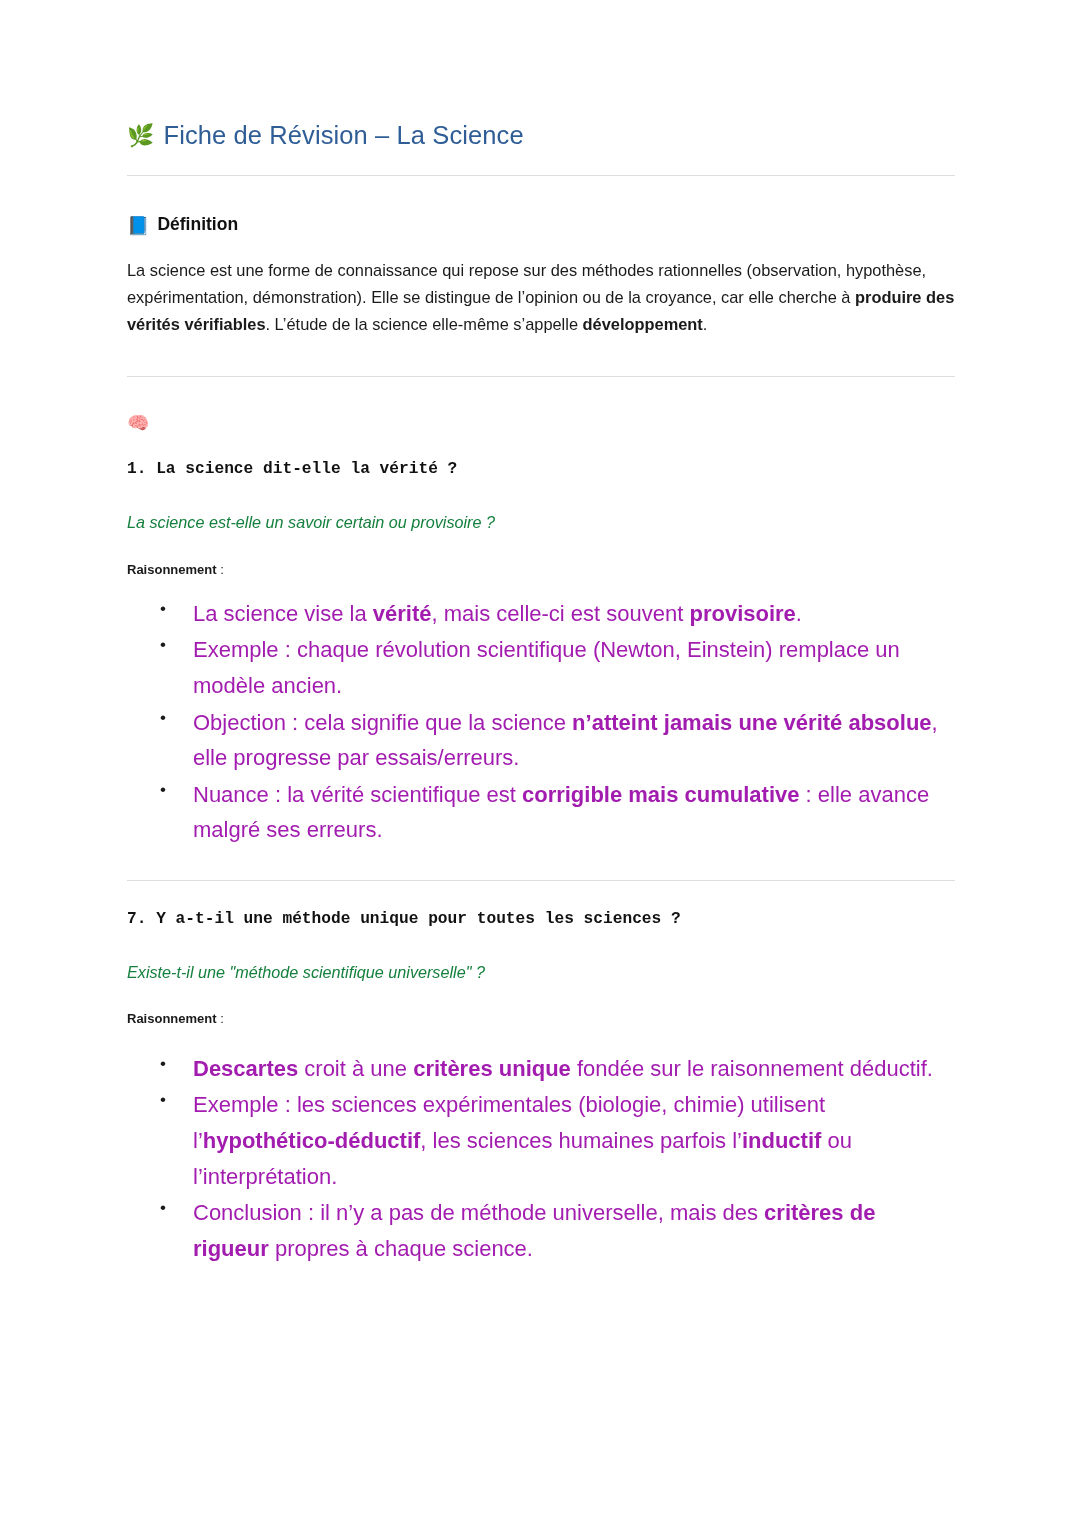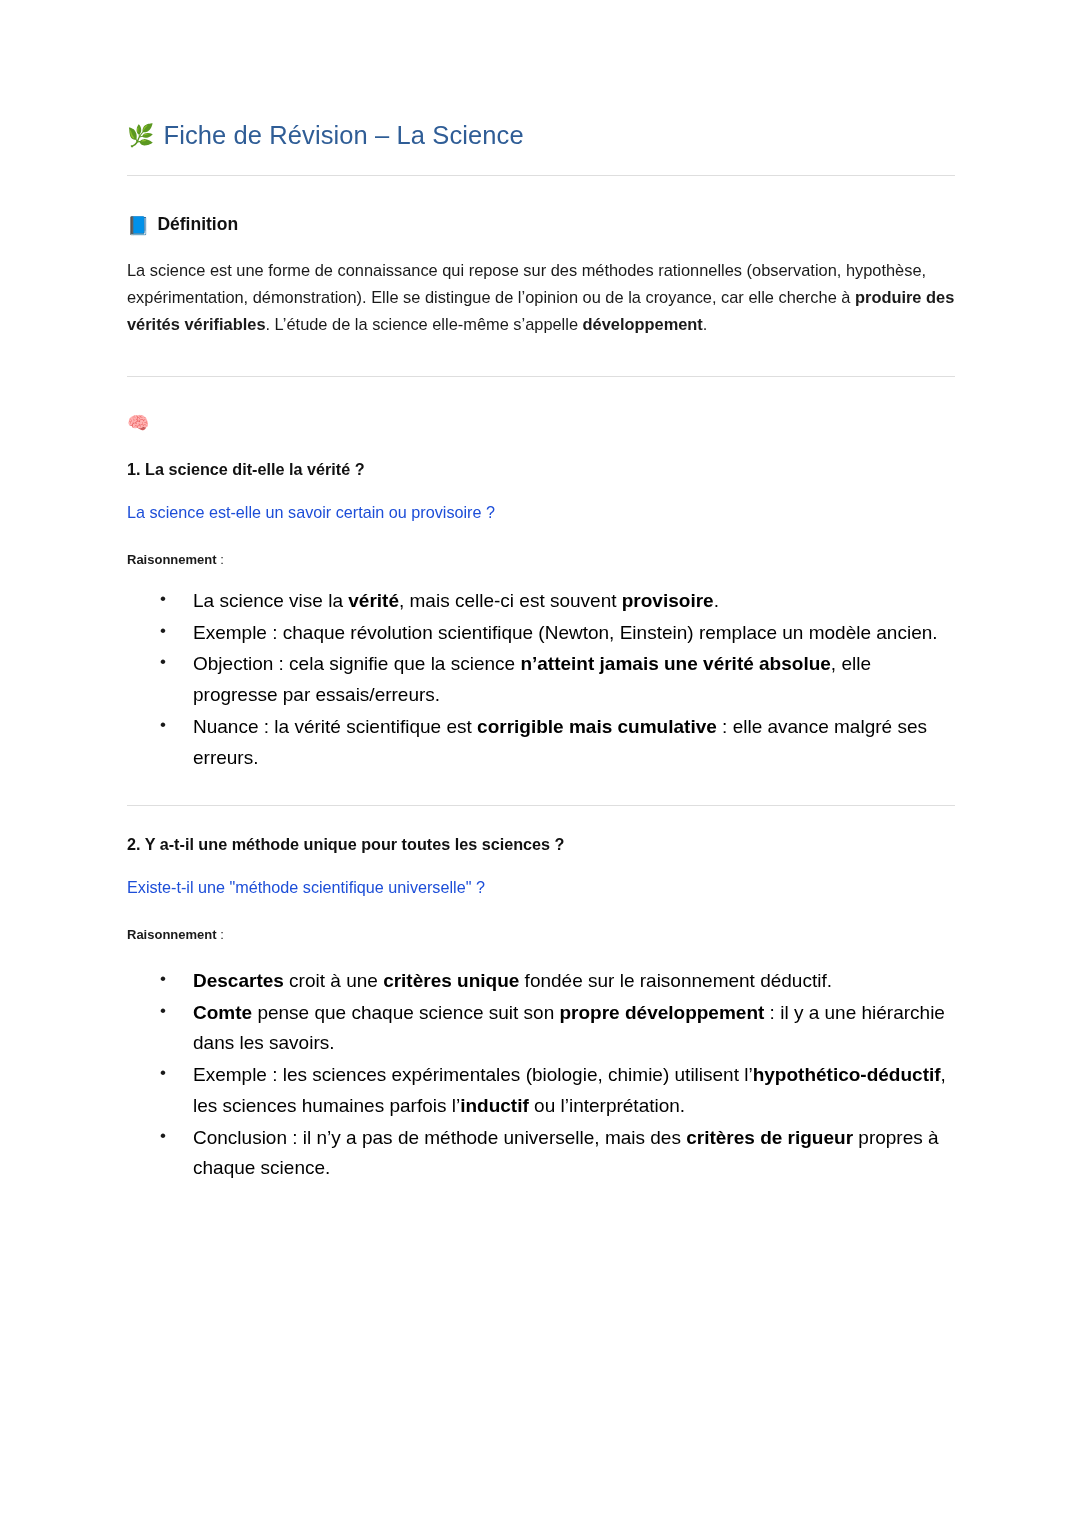--- a/index.html
+++ b/index.html
@@ -90,47 +90,49 @@
   }
   .body-par b { font-weight: 700; }
 
   
   .q-title {
     font-size: 16.2px;
     font-weight: 700;
     color: #111111;
     line-height: 1.4;
     margin-top: 27px;
+    font-family: Liberation Mono, monospace;
   }
   .q-sub {
     font-size: 16.2px;
-    color: #1d4ed8;
+    font-style: italic;
+    color: #15803d;
     line-height: 1.4;
-    margin-top: 20px;
+    margin-top: 30px;
   }
   .q-reason {
     font-size: 13px;
     color: #1a1a1a;
     line-height: 1.4;
     margin-top: 27px;
   }
   .q-reason b { font-weight: 700; }
 
   
   ul.bullets {
     list-style: none;
     margin: 17px 0 0 0;
     padding: 0;
   }
   ul.bullets li {
     position: relative;
     padding-left: 66px;
-    font-size: 19px;
+    font-size: 22px;
     line-height: 1.62;
-    color: #000000;
+    color: #a21caf;
     margin: 0 0 1px 0;
   }
   ul.bullets li::before {
     content: "\2022";
     position: absolute;
     left: 33px;
     top: -1px;
     font-size: 17px;
     color: #1a1a1a;
     line-height: 1.62;
@@ -175,25 +177,24 @@
           <li class="rich">La science vise la <b>vérité</b>, mais celle-ci est souvent <b>provisoire</b>.</li>
           <li class="rich">Exemple : chaque révolution scientifique (Newton, Einstein) remplace un modèle ancien.</li>
           <li class="rich">Objection : cela signifie que la science <b>n’atteint jamais une vérité absolue</b>, elle progresse par essais/erreurs.</li>
           <li class="rich">Nuance : la vérité scientifique est <b>corrigible mais cumulative</b> : elle avance malgré ses erreurs.</li>
         </ul>
     </div>
 
     <hr class="divider d3">
 
     <div style="margin-top:20px;">
-      <p class="q-title">2. Y a-t-il une méthode unique pour toutes les sciences ?</p>
+      <p class="q-title">7. Y a-t-il une méthode unique pour toutes les sciences ?</p>
       <p class="q-sub">Existe-t-il une "méthode scientifique universelle" ?</p>
       <p class="q-reason rich"><b>Raisonnement</b> :</p>
       <ul class="bullets l2">
           <li class="rich"><b>Descartes</b> croit à une <b>critères unique</b> fondée sur le raisonnement déductif.</li>
-          <li class="rich"><b>Comte</b> pense que chaque science suit son <b>propre développement</b> : il y a une hiérarchie dans les savoirs.</li>
           <li class="rich">Exemple : les sciences expérimentales (biologie, chimie) utilisent l’<b>hypothético-déductif</b>, les sciences humaines parfois l’<b>inductif</b> ou l’interprétation.</li>
           <li class="rich">Conclusion : il n’y a pas de méthode universelle, mais des <b>critères de rigueur</b> propres à chaque science.</li>
         </ul>
     </div>
 
   </div>
 </div>
 
 </body></html>

